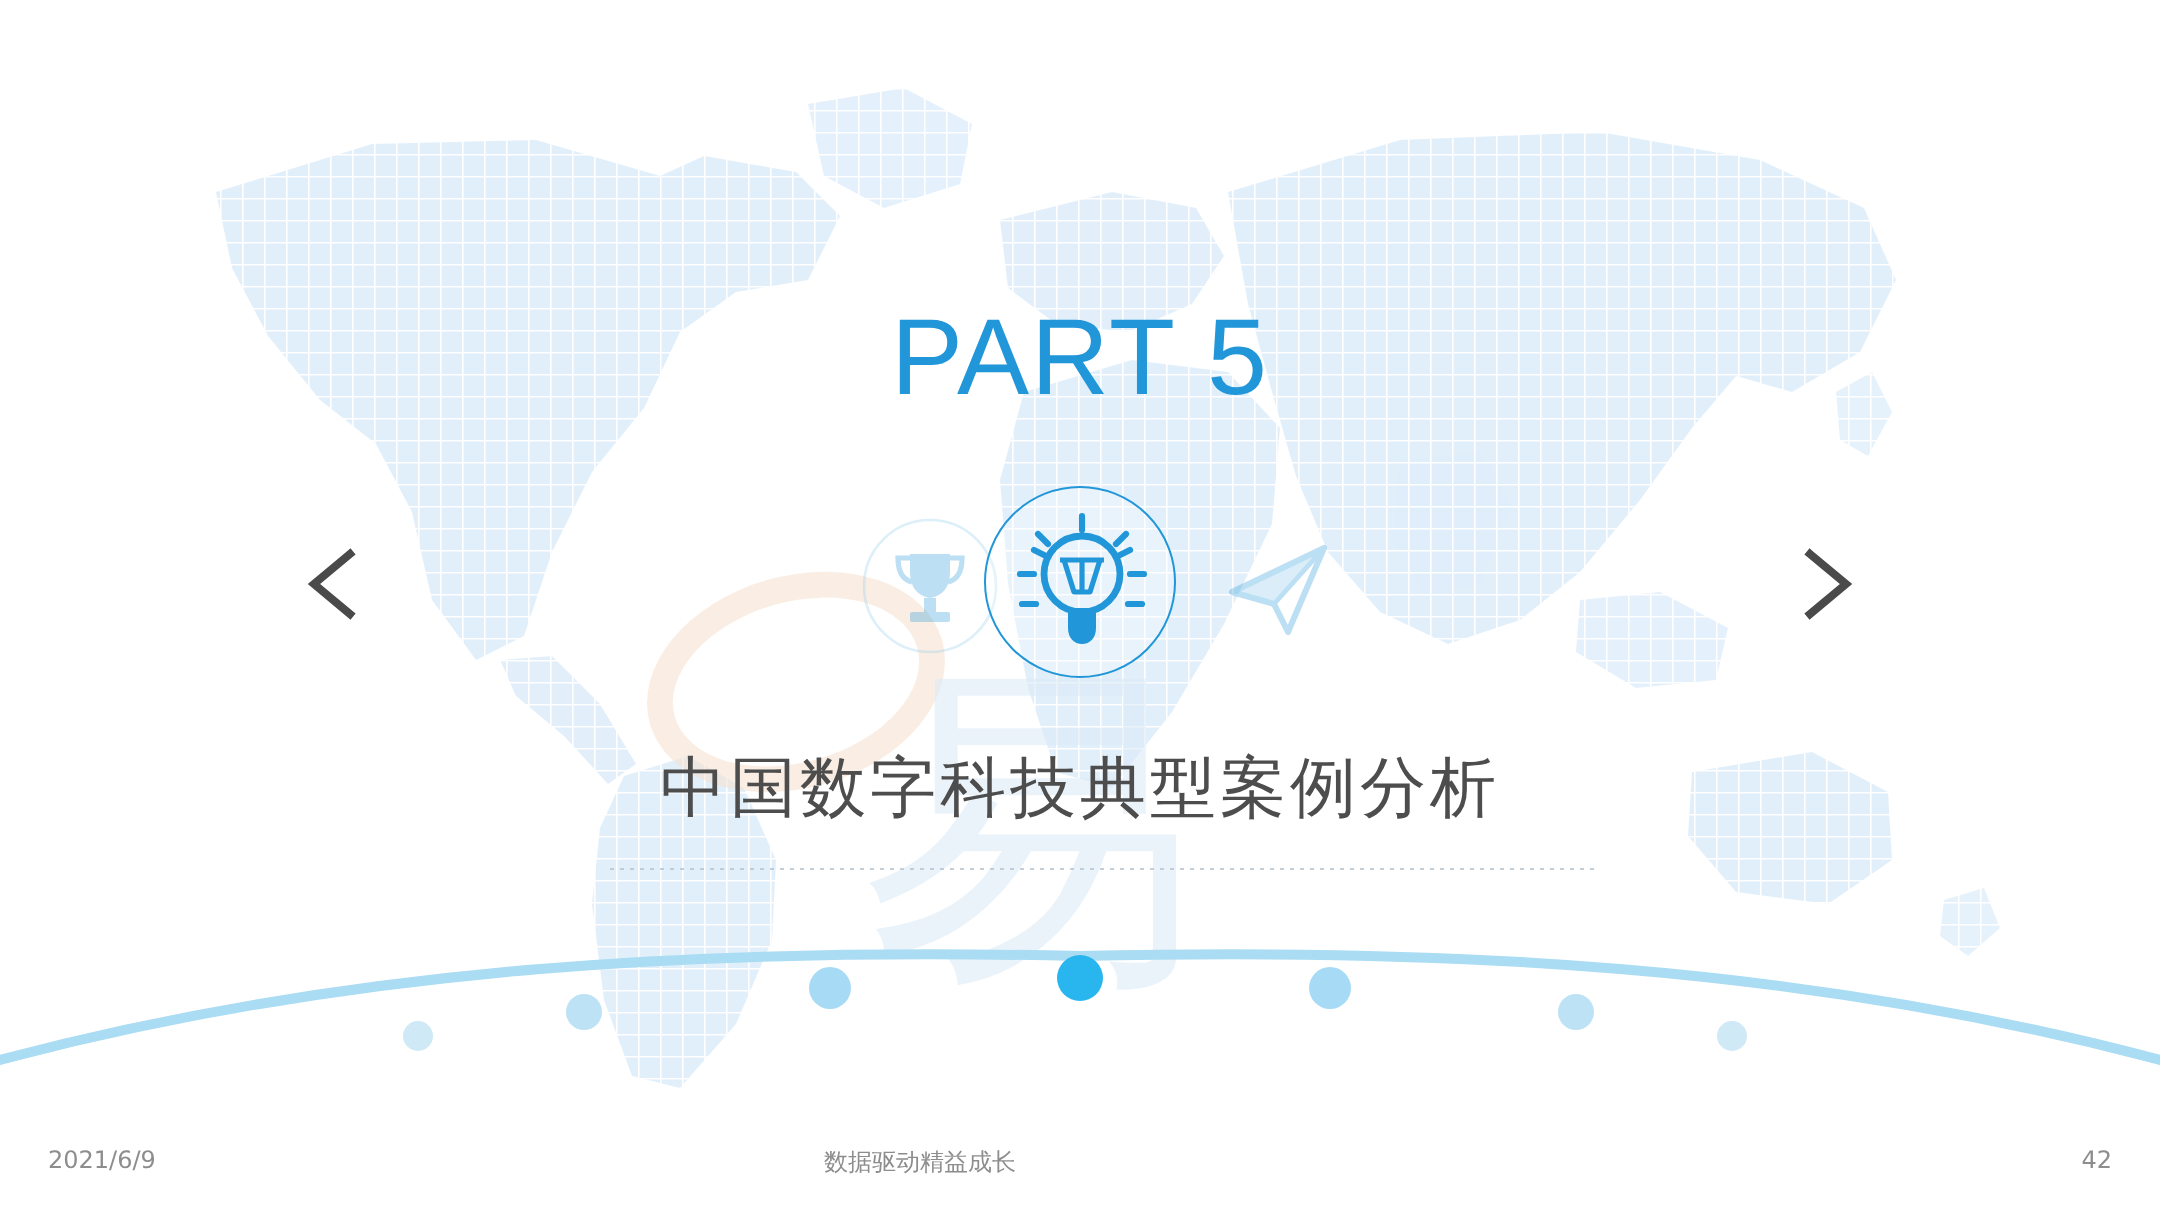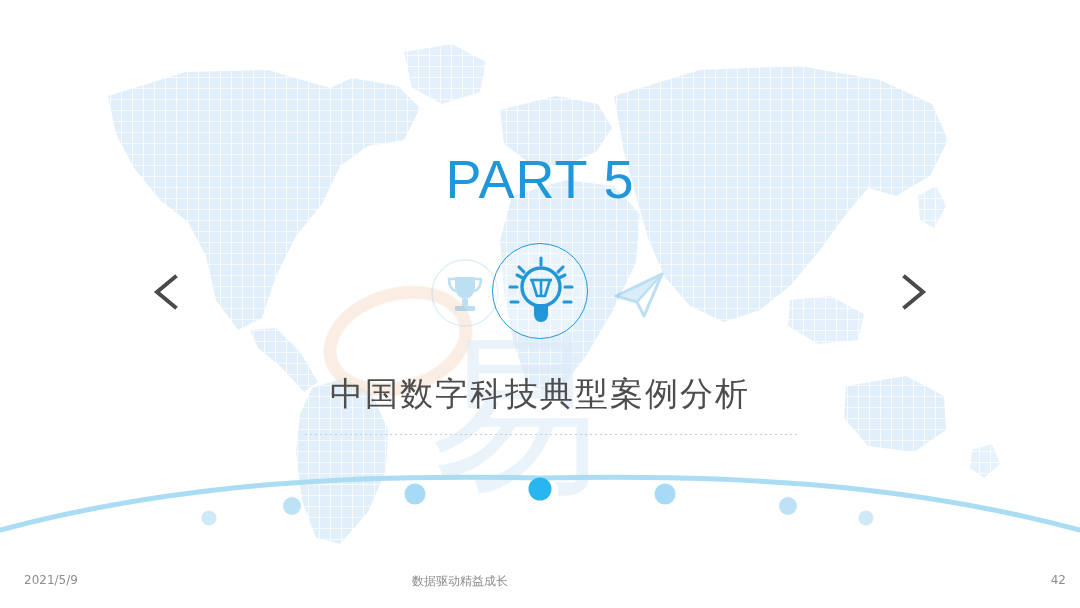--- a/index.html
+++ b/index.html
@@ -104,21 +104,21 @@
   }
   #bottom-bar .bb-left,
   #bottom-bar .bb-center,
   #bottom-bar .bb-right {
     position:absolute; top:13px;
     font-size:12px; color:#8d8d8d;
     font-family:"DejaVu Sans", sans-serif;
   }
   #bottom-bar .bb-left   { left:24px; }
   #bottom-bar .bb-center { left:0; width:920px; text-align:center; }
-  #bottom-bar .bb-right  { right:14px; }
+  #bottom-bar .bb-right  { right:24px; }
 </style>
 </head>
 <body>
 
 <div id="slide">
 
   <div id="map-layer">
     <svg id="map-svg" viewBox="0 0 1080 560">
       <defs>
         <pattern id="gridPat" width="11" height="11" patternUnits="userSpaceOnUse">
@@ -241,18 +241,18 @@
         <circle cx="292" cy="44" r="9" fill="#bde2f6"></circle>
         <circle cx="415" cy="32" r="10.5" fill="#a6daf5"></circle>
         <circle cx="540" cy="27" r="11.5" fill="#29b6ef"></circle>
         <circle cx="665" cy="32" r="10.5" fill="#a6daf5"></circle>
         <circle cx="788" cy="44" r="9" fill="#bde2f6"></circle>
         <circle cx="866" cy="56" r="7.5" fill="#cfe9f7"></circle>
       </g>
   </svg>
 
   <div id="bottom-bar">
-    <span class="bb-left">2021/5/9</span>
+    <span class="bb-left">2021/6/9</span>
     <span class="bb-center">数据驱动精益成长</span>
     <span class="bb-right">42</span>
   </div>
 
 </div>
 
 </body></html>

